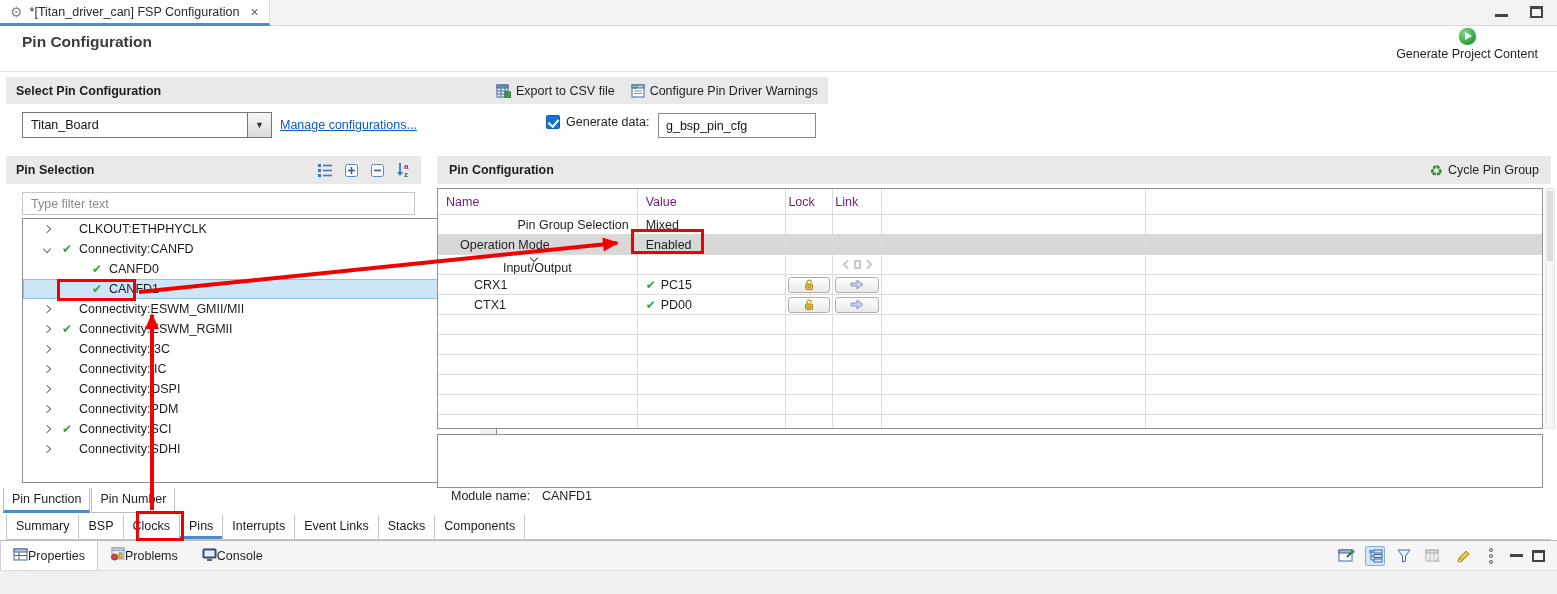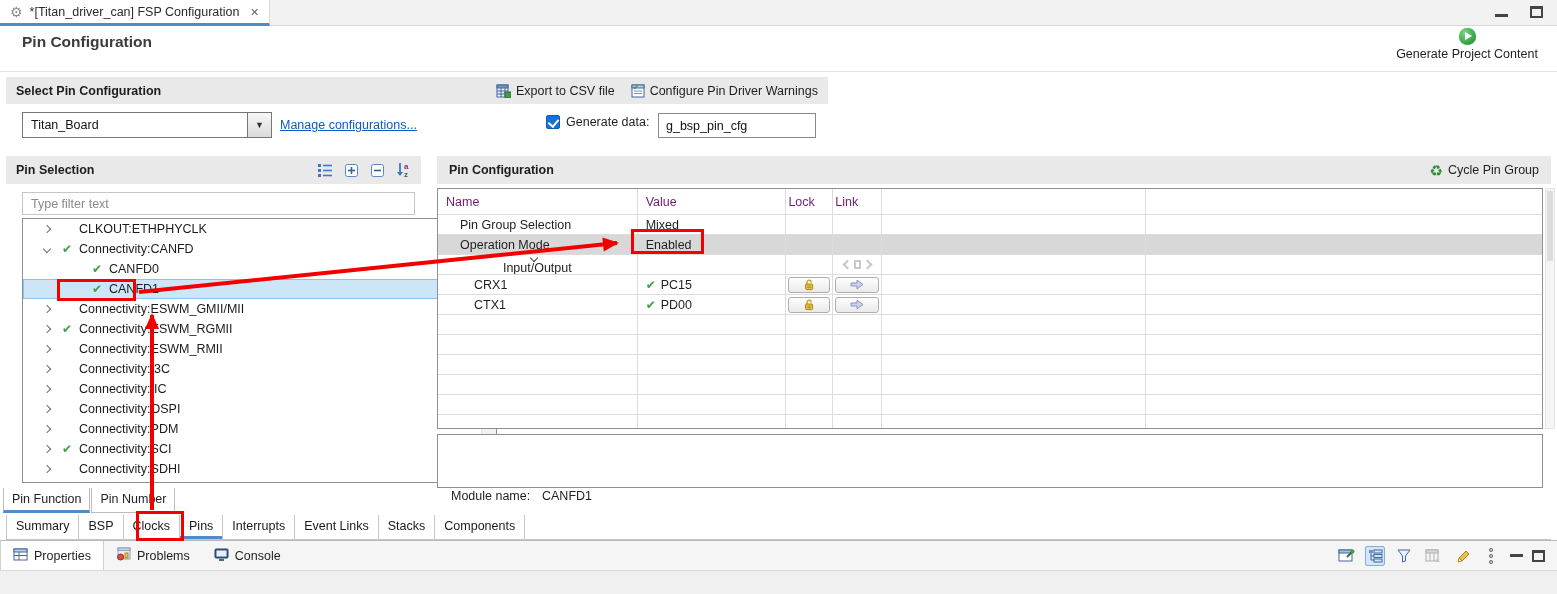--- a/index.html
+++ b/index.html
@@ -83,21 +83,21 @@
   .ltab { height:25px; padding:4px 8px 0; border:1px solid #bcbcbc; border-top:none; background:#fff; cursor:pointer; position:relative; margin-right:1px; }
   .ltab.active { border-bottom:3px solid #4f8ac9; font-weight:normal; }
   
   .btabs { position:absolute; top:515px; left:6px; display:flex; border-bottom:1px solid #c6c6c6; width:1545px; height:25px; }
   .btab { padding:4px 9px 0; border-right:1px solid #c6c6c6; cursor:pointer; height:24px; position:relative; color:#1a1a1a; }
   .btab:first-child { border-left:1px solid #c6c6c6; }
   .btab.active:after { content:""; position:absolute; left:0; right:0; bottom:0; height:3px; background:#4f8ac9; }
   
   .dock { position:absolute; top:540px; left:0; width:100%; height:54px; border-top:1px solid #b9b9b9; background:#f0f0f0; }
   .dock-bar { height:30px; background:#f5f5f5; border-bottom:1px solid #dadada; display:flex; align-items:stretch; }
-  .dtab { display:flex; align-items:center; gap:6px; padding:0 12px; cursor:pointer; color:#1f1f1f; }
+  .dtab { display:flex; align-items:center; padding:0 12px; cursor:pointer; color:#1f1f1f; }
   .dtab.active { background:#fff; border-right:1px solid #cfcfcf; border-left:1px solid #cfcfcf; }
   .dock-icons { margin-left:auto; display:flex; align-items:center; gap:9px; padding-right:12px; }
   .di { width:20px; height:20px; display:flex; align-items:center; justify-content:center; cursor:pointer; border-radius:3px; }
   .di.sel { background:#d4e7fa; box-shadow:inset 0 0 0 1px #7fb0e0; }
   .kebab { display:flex; flex-direction:column; gap:2px; }
   .kebab i { width:4px; height:4px; border:1px solid #555; border-radius:50%; }
   .dock .win-min { margin-top:0; }
   
   .overlay { position:absolute; inset:0; z-index:60; pointer-events:none; }
   .annot-box { position:absolute; border:3px solid #f20000; z-index:60; pointer-events:none; }
@@ -242,27 +242,20 @@
           <span class="slot">
             <span class="chk">✔</span>
           </span>
           <span class="tree-label">Connectivity:ESWM_RGMII</span>
         </div>
         <div class="tree-row" style="padding-left: 14px;">
           <span class="slot">
             <span class="chev collapsed"></span>
           </span>
           <span class="slot"></span>
-          <span class="tree-label">Connectivity:ESWM_RMII</span>
-        </div>
-        <div class="tree-row" style="padding-left: 14px;">
-          <span class="slot">
-            <span class="chev collapsed"></span>
-          </span>
-          <span class="slot"></span>
           <span class="tree-label">Connectivity:I3C</span>
         </div>
         <div class="tree-row" style="padding-left: 14px;">
           <span class="slot">
             <span class="chev collapsed"></span>
           </span>
           <span class="slot"></span>
           <span class="tree-label">Connectivity:IIC</span>
         </div>
         <div class="tree-row" style="padding-left: 14px;">
@@ -313,21 +306,21 @@
     <div id="ptable-rows">
         <div class="prow hdr">
           <div class="pcell c0">Name</div>
           <div class="pcell c1">Value</div>
           <div class="pcell c2">Lock</div>
           <div class="pcell c3">Link</div>
           <div class="pcell c4"></div>
           <div class="pcell c5"></div>
         </div>
         <div class="prow">
-          <div class="pcell c0" style="padding-left: 22px;">
+          <div class="pcell c0" style="padding-left: 22px; justify-content: flex-end;">
             <span>Pin Group Selection</span>
           </div>
           <div class="pcell c1">
             <span>Mixed</span>
           </div>
           <div class="pcell c2"></div>
           <div class="pcell c3"></div>
           <div class="pcell c4"></div>
           <div class="pcell c5"></div>
         </div>

